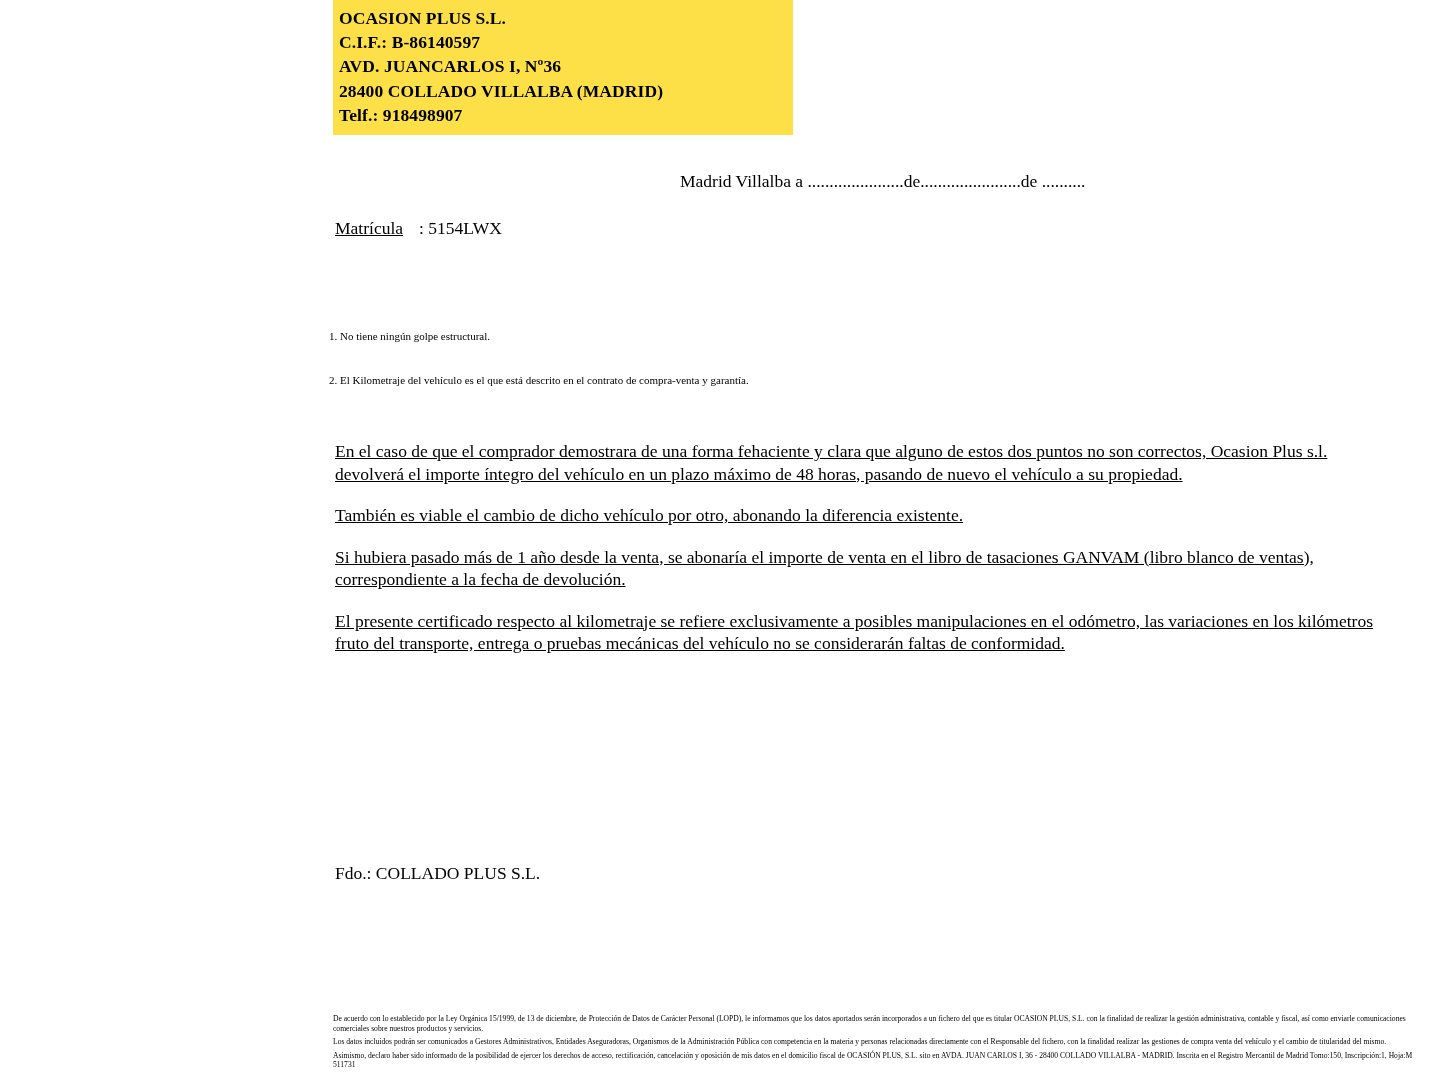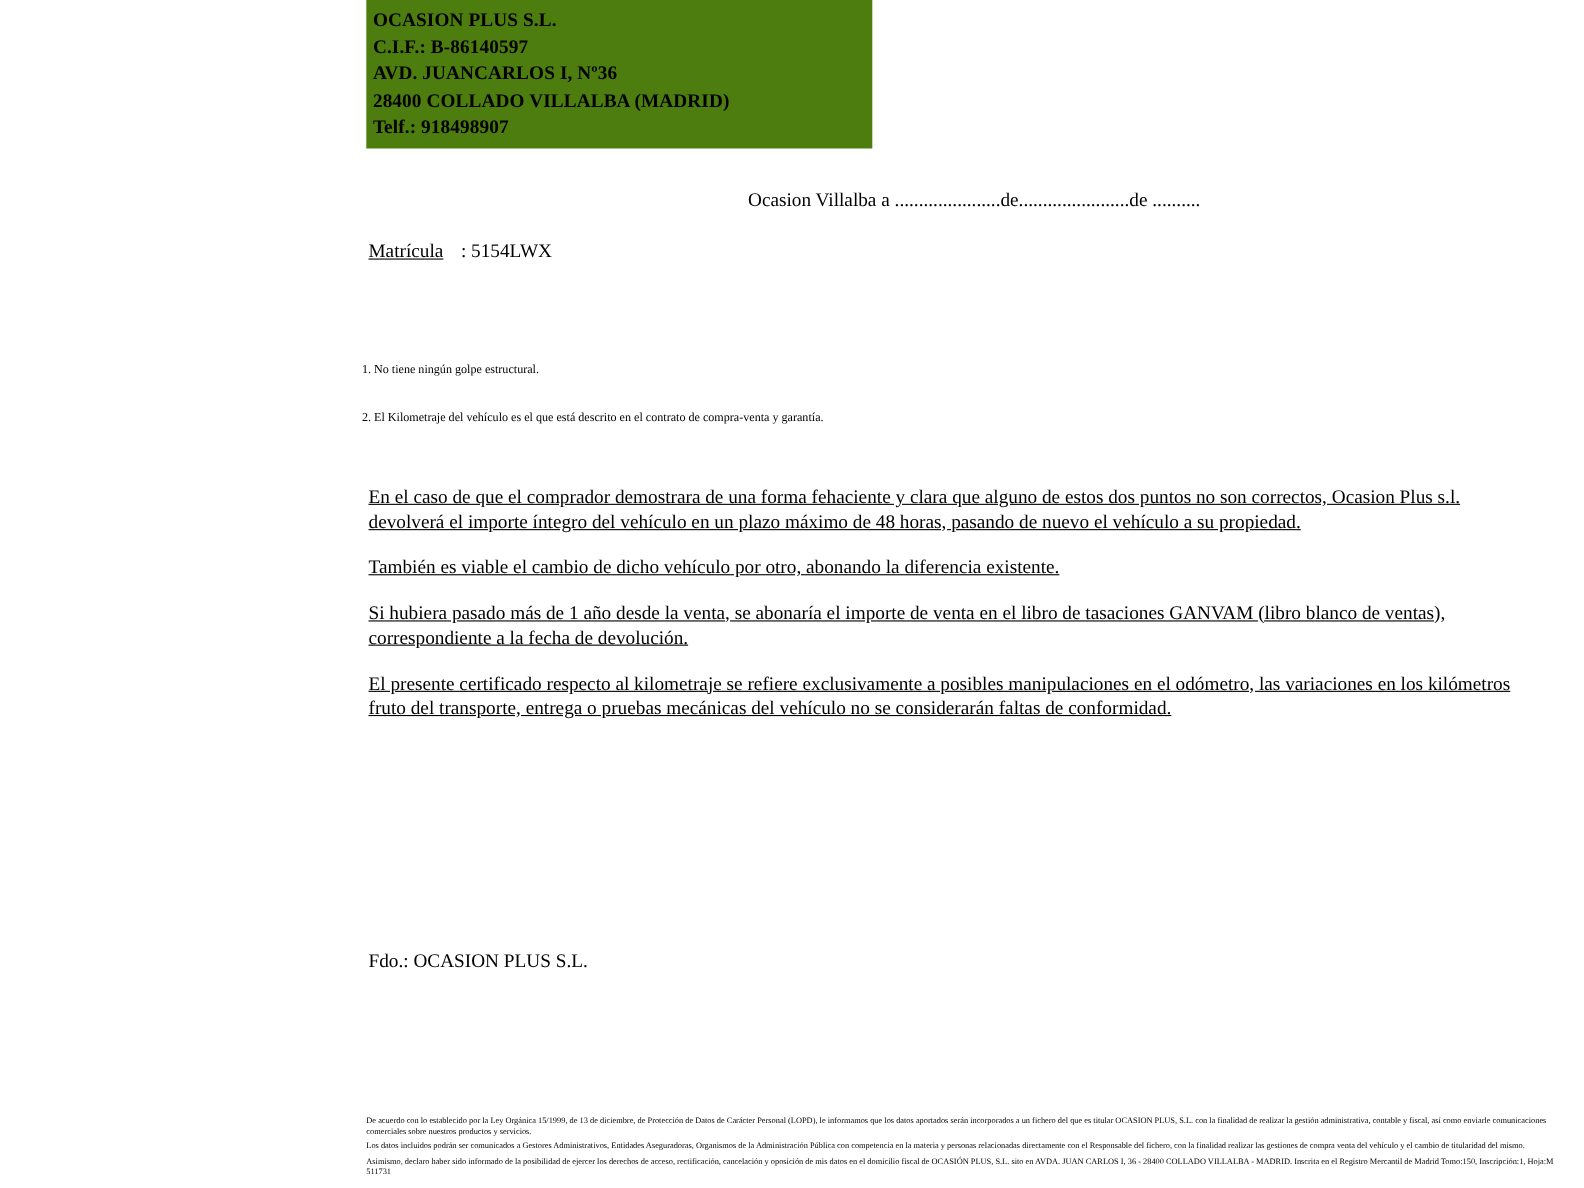--- a/index.html
+++ b/index.html
@@ -16,21 +16,21 @@
     color: #000000;
     overflow: hidden;
   }
 
   
   .letterhead {
     position: absolute;
     left: 333px;
     top: 0px;
     width: 460px;
-    background: #4d7c0f;
+    background: #fde047;
     padding: 6px 0 8px 6px;
   }
   .letterhead div {
     font-weight: bold;
     font-size: 17.5px;
     line-height: 24.2px;
     letter-spacing: 0.1px;
   }
 
   
@@ -111,39 +111,39 @@
 <body>
 
 <div class="letterhead">
   <div>OCASION PLUS S.L.</div>
   <div>C.I.F.: B-86140597</div>
   <div>AVD. JUANCARLOS I, Nº36</div>
   <div>28400 COLLADO VILLALBA (MADRID)</div>
   <div>Telf.: 918498907</div>
 </div>
 
-<div class="date-line">Ocasion Villalba a ......................de.......................de ..........</div>
+<div class="date-line">Madrid Villalba a ......................de.......................de ..........</div>
 
 <div class="certifies">
   <div class="kv">
     <span class="k">Matrícula</span><span>: 5154LWX</span>
   </div>
 </div>
 
 <div class="points">
   <p>1. No tiene ningún golpe estructural.</p>
   <p>2. El Kilometraje del vehículo es el que está descrito en el contrato de compra-venta y garantía.</p>
 </div>
 
 <div class="body-text">
   <p>En el caso de que el comprador demostrara de una forma fehaciente y clara que alguno de estos dos puntos no son correctos, Ocasion Plus s.l. devolverá el importe íntegro del vehículo en un plazo máximo de 48 horas, pasando de nuevo el vehículo a su propiedad.</p>
   <p>También es viable el cambio de dicho vehículo por otro, abonando la diferencia existente.</p>
   <p>Si hubiera pasado más de 1 año desde la venta, se abonaría el importe de venta en el libro de tasaciones GANVAM (libro blanco de ventas), correspondiente a la fecha de devolución.</p>
   <p>El presente certificado respecto al kilometraje se refiere exclusivamente a posibles manipulaciones en el odómetro, las variaciones en los kilómetros fruto del transporte, entrega o pruebas mecánicas del vehículo no se considerarán faltas de conformidad.</p>
 </div>
 
-<div class="signature">Fdo.: OCASION PLUS S.L.</div>
+<div class="signature">Fdo.: COLLADO PLUS S.L.</div>
 
 <div class="legal">
   <p>De acuerdo con lo establecido por la Ley Orgánica 15/1999, de 13 de diciembre, de Protección de Datos de Carácter Personal (LOPD), le informamos que los datos aportados serán incorporados a un fichero del que es titular OCASION PLUS, S.L. con la finalidad de realizar la gestión administrativa, contable y fiscal, así como enviarle comunicaciones comerciales sobre nuestros productos y servicios.</p>
   <p>Los datos incluidos podrán ser comunicados a Gestores Administrativos, Entidades Aseguradoras, Organismos de la Administración Pública con competencia en la materia y personas relacionadas directamente con el Responsable del fichero, con la finalidad realizar las gestiones de compra venta del vehículo y el cambio de titularidad del mismo.</p>
   <p>Asimismo, declaro haber sido informado de la posibilidad de ejercer los derechos de acceso, rectificación, cancelación y oposición de mis datos en el domicilio fiscal de OCASIÓN PLUS, S.L. sito en AVDA. JUAN CARLOS I, 36 - 28400 COLLADO VILLALBA - MADRID. Inscrita en el Registro Mercantil de Madrid Tomo:150, Inscripción:1, Hoja:M 511731</p>
 </div>
 
 </body></html>

